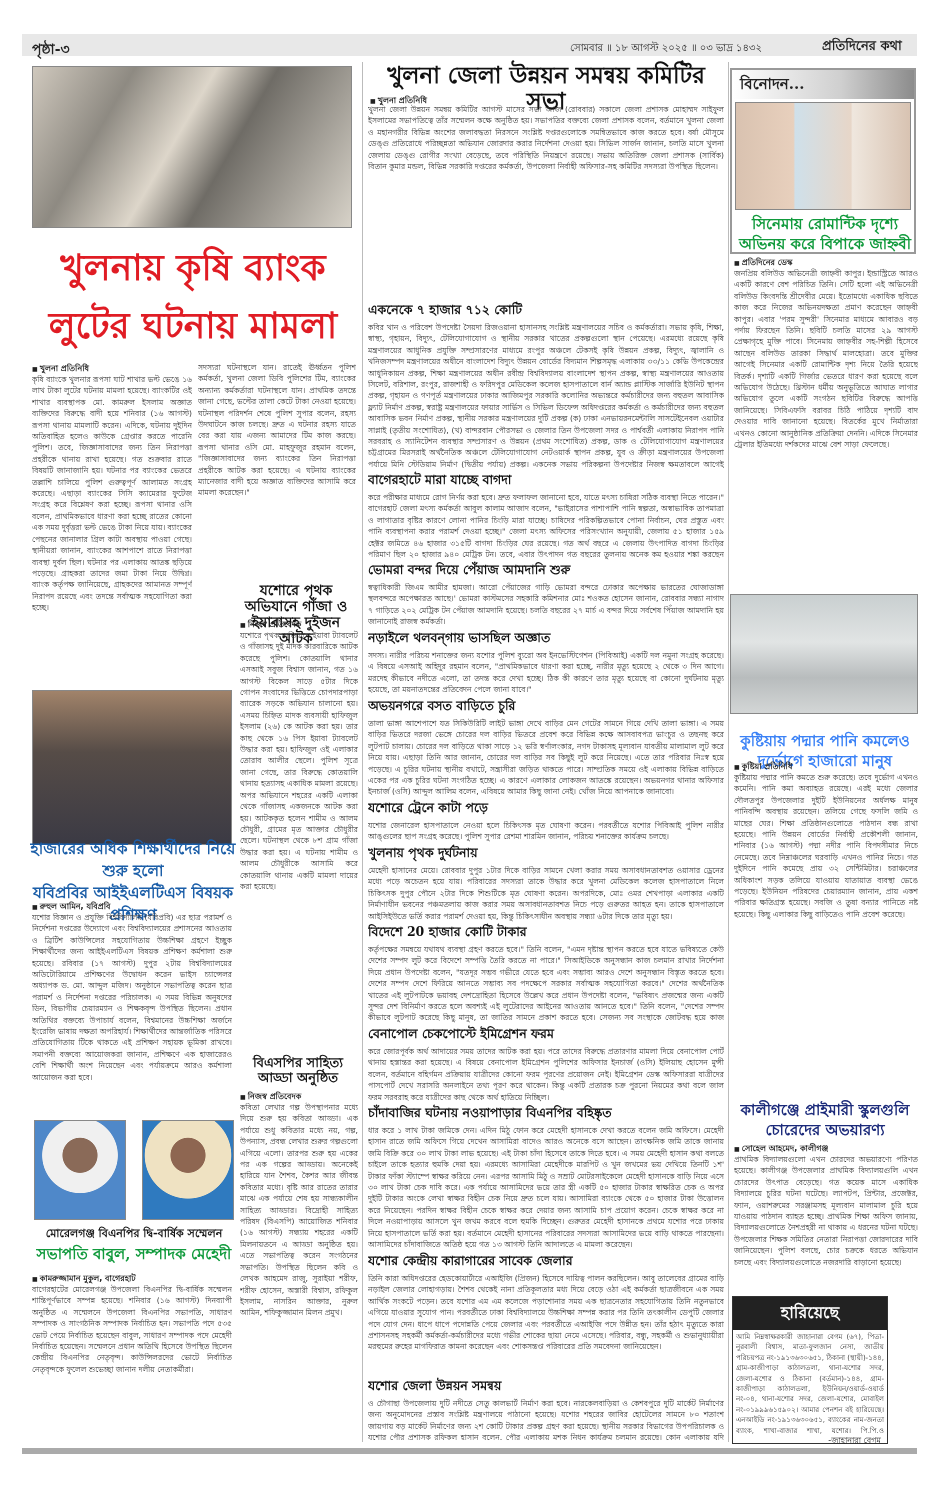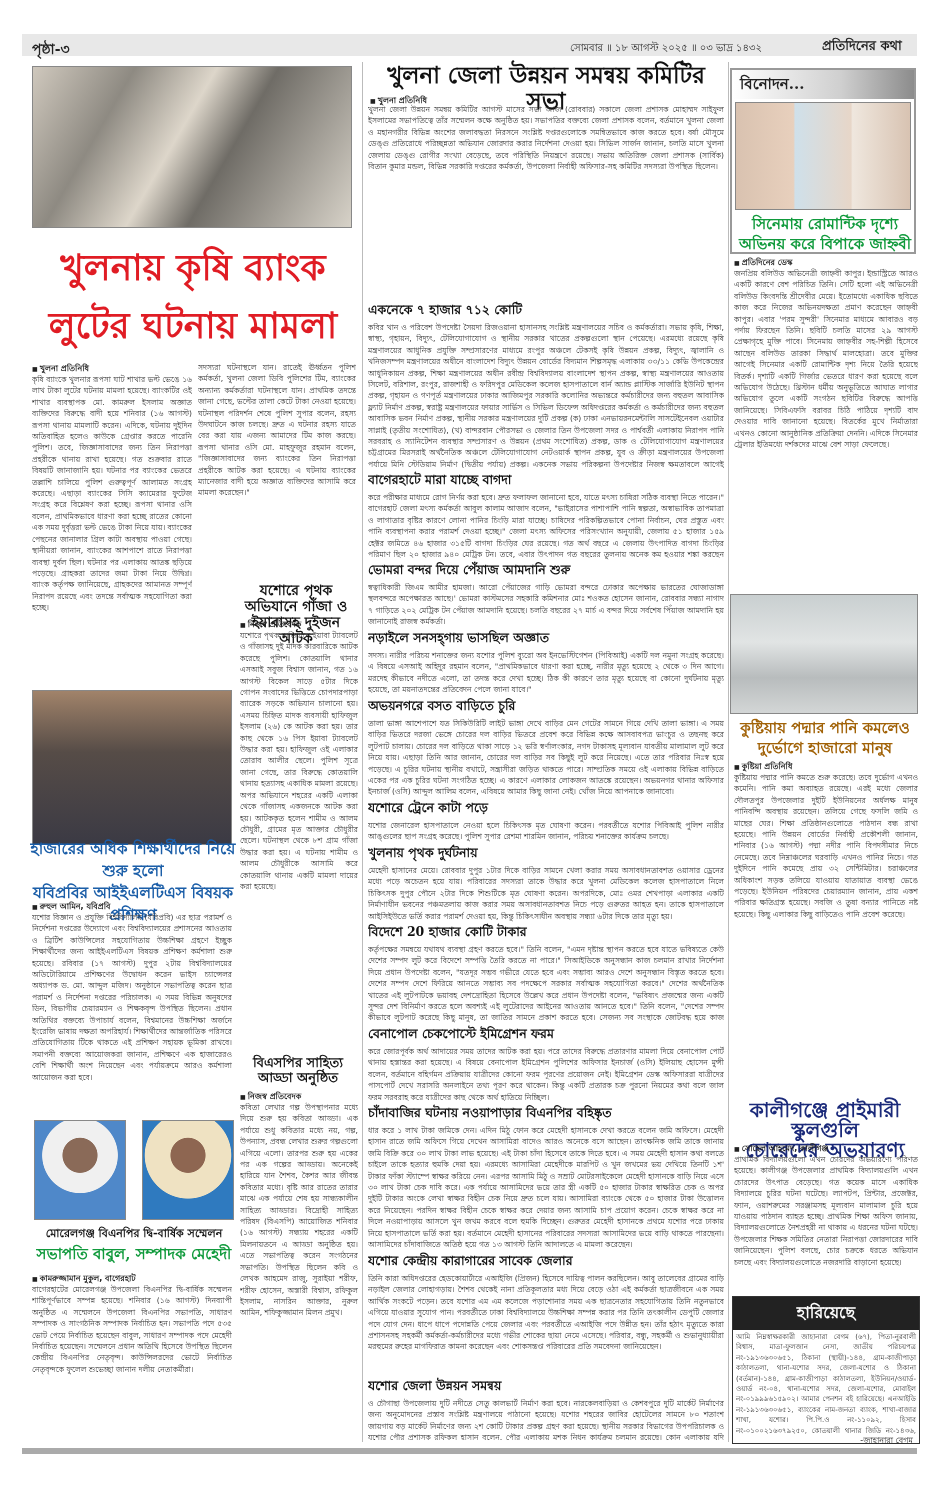--- a/index.html
+++ b/index.html
@@ -15,21 +15,21 @@
   .photo.class2 { background: linear-gradient(180deg,#a1836a 0%,#564c47 40%,#3b3a44 100%); }
   .photo.portrait1 { background: radial-gradient(circle at 50% 35%,#8a6a58 0 22%,#f0f0f0 23% 48%,#4f88c9 49%); }
   .photo.portrait2 { background: radial-gradient(circle at 50% 35%,#8e6651 0 22%,#efe2c2 23% 55%,#2f7abf 56%); }
   .photo.actress { background: linear-gradient(90deg,#d9c2b0 0%,#e8d0bd 33%,#cfe0ea 34%,#e7d6c8 66%,#efe7de 67%,#d8c3b2 100%); }
   .photo.flood { background: linear-gradient(180deg,#c9cfd0 0%,#e1e4e4 40%,#b8bcbd 70%,#d3d6d6 100%); }
 
   .headline { font-family: "DejaVu Serif", serif; font-weight: bold; text-align: center; line-height: 1.15; }
   .red { color: #e01c24; }
   .green { color: #109a3c; }
   .blue { color: #1b5ea8; }
-  .magenta { color: #a16207; }
+  .magenta { color: #3b82f6; margin-top: 13px; }
   .navy { color: #1b2a7a; }
   .black { color: #111; }
 
   .byline { font-size: 8px; font-weight: bold; }
   .byline::before { content: "■ "; font-size: 6px; }
   .body { font-size: 7.6px; line-height: 11.4px; text-align: justify; color: #333; overflow: hidden; }
   .sub { font-family: "DejaVu Serif", serif; font-weight: bold; font-size: 12.5px; color: #111; margin: 1px 0; }
   .vline { background: #bbb; width: 1px; }
 
   .binodon-box { border: 2px solid #999; }
@@ -91,21 +91,21 @@
   </div>
   <div>
     <div class="sub">বাগেরহাটে মারা যাচ্ছে বাগদা</div>
     <div class="body" style="height:68px;">করে পরীক্ষার মাধ্যমে রোগ নির্ণয় করা হবে। দ্রুত ফলাফল জানানো হবে, যাতে মৎস্য চাষিরা সঠিক ব্যবস্থা নিতে পারেন।" বাগেরহাট জেলা মৎস্য কর্মকর্তা আবুল কালাম আজাদ বলেন, "ভাইরাসের পাশাপাশি পানি স্বল্পতা, অস্বাভাবিক তাপমাত্রা ও লাগাতার বৃষ্টির কারণে লোনা পানির চিংড়ি মারা যাচ্ছে। চাষিদের পরিকল্পিতভাবে পোনা নির্বাচন, ঘের প্রস্তুত এবং পানি ব্যবস্থাপনা করার পরামর্শ দেওয়া হচ্ছে।" জেলা মৎস্য অফিসের পরিসংখ্যান অনুযায়ী, জেলায় ৫১ হাজার ১৫৯ হেক্টর জমিতে ৪৬ হাজার ৩১৫টি বাগদা চিংড়ির ঘের রয়েছে। গত অর্থ বছরে এ জেলায় উৎপাদিত বাগদা চিংড়ির পরিমাণ ছিল ২০ হাজার ৯৪০ মেট্রিক টন। তবে, এবার উৎপাদন গত বছরের তুলনায় অনেক কম হওয়ার শঙ্কা করছেন চাষিরা।</div>
   </div>
   <div>
     <div class="sub">ভোমরা বন্দর দিয়ে পেঁয়াজ আমদানি শুরু</div>
     <div class="body" style="height:46px;">স্বত্বাধিকারী জিএম আমীর হামজা। আরো পেঁয়াজের গাড়ি ভোমরা বন্দরে ঢোকার অপেক্ষায় ভারতের ঘোজাডাঙ্গা স্থলবন্দরে অপেক্ষারত আছে।' ভোমরা কাস্টমসের সহকারি কমিশনার মোঃ শওকত হোসেন জানান, রোববার সন্ধ্যা নাগাদ ৭ গাড়িতে ২০২ মেট্রিক টন পেঁয়াজ আমদানি হয়েছে। চলতি বছরের ২৭ মার্চ এ বন্দর দিয়ে সর্বশেষ পিঁয়াজ আমদানি হয় জানানোই রাজস্ব কর্মকর্তা।</div>
   </div>
   <div>
-    <div class="sub">নড়াইলে সনসহ্গায় ভাসছিল অজ্ঞাত</div>
+    <div class="sub">নড়াইলে থলবন্গায় ভাসছিল অজ্ঞাত</div>
     <div class="body" style="height:46px;">সদস্য। নারীর পরিচয় শনাক্তের জন্য যশোর পুলিশ ব্যুরো অব ইনভেস্টিগেশন (পিবিআই) একটি দল নমুনা সংগ্রহ করেছে। এ বিষয়ে এসআই অহিদুর রহমান বলেন, "প্রাথমিকভাবে ধারণা করা হচ্ছে, নারীর মৃত্যু হয়েছে ২ থেকে ৩ দিন আগে। মরদেহ কীভাবে নদীতে এলো, তা তদন্ত করে দেখা হচ্ছে। ঠিক কী কারণে তার মৃত্যু হয়েছে বা কোনো দুর্ঘটনায় মৃত্যু হয়েছে, তা ময়নাতদন্তের প্রতিবেদন পেলে জানা যাবে।"</div>
   </div>
   <div>
     <div class="sub">অভয়নগরে বসত বাড়িতে চুরি</div>
     <div class="body" style="height:80px;">তালা ভাঙ্গা আশেপাশে যত সিকিউরিটি লাইট ভাঙ্গা দেখে বাড়ির মেন গেটের সামনে গিয়ে দেখি তালা ভাঙ্গা। এ সময় বাড়ির ভিতরে দরজা ভেঙ্গে চোরের দল বাড়ির ভিতরে প্রবেশ করে বিভিন্ন কক্ষে আসবাবপত্র ভাংচুর ও তছনছ করে লুটপাট চালায়। চোরের দল বাড়িতে থাকা সাড়ে ১২ ভরি স্বর্ণালংকার, নগদ টাকাসহ মূল্যবান যাবতীয় মালামাল লুট করে নিয়ে যায়। এছাড়া তিনি আর জানান, চোরের দল বাড়ির সব কিছুই লুট করে নিয়েছে। এতে তার পরিবার নিঃস্ব হয়ে পড়েছে। এ চুরির ঘটনায় স্থানীয় বখাটে, সন্ত্রাসীরা জড়িত থাকতে পারে। সাম্প্রতিক সময়ে ওই এলাকায় বিভিন্ন বাড়িতে একের পর এক চুরির ঘটনা সংগঠিত হচ্ছে। এ কারণে এলাকার লোকজন আতঙ্কে রয়েছেন। অভয়নগর থানার অফিসার ইনচার্জ (ওসি) আব্দুল আলিম বলেন, এবিষয়ে আমার কিছু জানা নেই। খোঁজ নিয়ে আপনাকে জানাবো।</div>
   </div>
   <div>
     <div class="sub">যশোরে ট্রেনে কাটা পড়ে</div>
     <div class="body" style="height:23px;">যশোর জেনারেল হাসপাতালে নেওয়া হলে চিকিৎসক মৃত ঘোষণা করেন। পরবর্তীতে যশোর পিবিআই পুলিশ নারীর আঙ্গুলের ছাপ সংগ্রহ করেছে। পুলিশ সুপার রেশমা শারমিন জানান, পরিচয় শনাক্তের কার্যক্রম চলছে।</div>
   </div>
@@ -150,26 +150,26 @@
 <div class="abs body" style="left:734px;top:268px;width:184px;height:318px;">জনপ্রিয় বলিউড অভিনেত্রী জাহ্নবী কাপুর। ইন্ডাস্ট্রিতে আরও একটি কারণে বেশ পরিচিত তিনি। সেটি হলো এই অভিনেত্রী বলিউড কিংবদন্তি শ্রীদেবীর মেয়ে। ইতোমধ্যে একাধিক ছবিতে কাজ করে নিজের অভিনয়দক্ষতা প্রমাণ করেছেন জাহ্নবী কাপুর। এবার 'পরম সুন্দরী' সিনেমার মাধ্যমে আবারও বড় পর্দায় ফিরছেন তিনি। ছবিটি চলতি মাসের ২৯ আগস্ট প্রেক্ষাগৃহে মুক্তি পাবে। সিনেমায় জাহ্নবীর সহ-শিল্পী হিসেবে আছেন বলিউড তারকা সিদ্ধার্থ মালহোত্রা। তবে মুক্তির আগেই সিনেমার একটি রোমান্টিক দৃশ্য নিয়ে তৈরি হয়েছে বিতর্ক। দৃশ্যটি একটি গির্জার ভেতরে ধারণ করা হয়েছে বলে অভিযোগ উঠেছে। খ্রিস্টান ধর্মীয় অনুভূতিতে আঘাত লাগার অভিযোগ তুলে একটি সংগঠন ছবিটির বিরুদ্ধে আপত্তি জানিয়েছে। সিবিএফসি বরাবর চিঠি পাঠিয়ে দৃশ্যটি বাদ দেওয়ার দাবি জানানো হয়েছে। বিতর্কের মুখে নির্মাতারা এখনও কোনো আনুষ্ঠানিক প্রতিক্রিয়া দেননি। এদিকে সিনেমার ট্রেলার ইতিমধ্যে দর্শকদের মাঝে বেশ সাড়া ফেলেছে।</div>
 
 <div class="abs photo flood" style="left:730px;top:594px;width:188px;height:120px;"></div>
 <div class="abs headline magenta" style="left:730px;top:718px;width:190px;font-size:15px;line-height:20px;">
   <div>কুষ্টিয়ায় পদ্মার পানি কমলেও</div>
   <div>দুর্ভোগে হাজারো মানুষ</div>
 </div>
 <div class="abs byline" style="left:734px;top:760px;">কুষ্টিয়া প্রতিনিধি</div>
 <div class="abs body" style="left:734px;top:772px;width:184px;height:326px;">কুষ্টিয়ায় পদ্মার পানি কমতে শুরু করেছে। তবে দুর্ভোগ এখনও কমেনি। পানি কমা অব্যাহত রয়েছে। এরই মধ্যে জেলার দৌলতপুর উপজেলার দুইটি ইউনিয়নের অর্ধলক্ষ মানুষ পানিবন্দি অবস্থায় রয়েছেন। তলিয়ে গেছে ফসলি জমি ও মাছের ঘের। শিক্ষা প্রতিষ্ঠানগুলোতে পাঠদান বন্ধ রাখা হয়েছে। পানি উন্নয়ন বোর্ডের নির্বাহী প্রকৌশলী জানান, শনিবার (১৬ আগস্ট) পদ্মা নদীর পানি বিপদসীমার নিচে নেমেছে। তবে নিম্নাঞ্চলের ঘরবাড়ি এখনও পানির নিচে। গত দুইদিনে পানি কমেছে প্রায় ৩২ সেন্টিমিটার। চরাঞ্চলের অধিকাংশ সড়ক তলিয়ে যাওয়ায় যাতায়াত ব্যবস্থা ভেঙে পড়েছে। ইউনিয়ন পরিষদের চেয়ারম্যান জানান, প্রায় একশ পরিবার ক্ষতিগ্রস্ত হয়েছে। সবজি ও তুষা বন্যার পানিতে নষ্ট হয়েছে। কিছু এলাকার কিছু বাড়িতেও পানি প্রবেশ করেছে।</div>
 
-<div class="abs headline navy" style="left:730px;top:1100px;width:190px;font-size:20px;line-height:20px;">
+<div class="abs headline navy" style="left:730px;top:1100px;width:190px;font-size:15px;line-height:20px;">
   <div>কালীগঞ্জে প্রাইমারী স্কুলগুলি</div>
   <div>চোরেদের অভয়ারণ্য</div>
 </div>
 <div class="abs byline" style="left:734px;top:1142px;">সোহেল আহমেদ, কালীগঞ্জ</div>
 <div class="abs body" style="left:734px;top:1154px;width:184px;height:136px;">প্রাথমিক বিদ্যালয়গুলো এখন চোরদের অভয়ারণ্যে পরিণত হয়েছে। কালীগঞ্জ উপজেলার প্রাথমিক বিদ্যালয়গুলি এখন চোরদের উৎপাত বেড়েছে। গত কয়েক মাসে একাধিক বিদ্যালয়ে চুরির ঘটনা ঘটেছে। ল্যাপটপ, প্রিন্টার, প্রজেক্টর, ফ্যান, ওয়াশরুমের সরঞ্জামসহ মূল্যবান মালামাল চুরি হয়ে যাওয়ায় পাঠদান ব্যাহত হচ্ছে। প্রাথমিক শিক্ষা অফিস জানায়, বিদ্যালয়গুলোতে নৈশপ্রহরী না থাকায় এ ধরনের ঘটনা ঘটছে। উপজেলার শিক্ষক সমিতির নেতারা নিরাপত্তা জোরদারের দাবি জানিয়েছেন। পুলিশ বলছে, চোর চক্রকে ধরতে অভিযান চলছে এবং বিদ্যালয়গুলোতে নজরদারি বাড়ানো হয়েছে।</div>
 
-<div class="abs lost-box" style="left:732px;top:1296px;width:188px;height:148px;">
+<div class="abs lost-box" style="left:732px;top:1296px;width:156px;height:148px;">
   <div class="lost-head">হারিয়েছে</div>
   <div class="body" style="padding:2px 3px;height:104px;font-size:7px;line-height:10.4px;">আমি নিম্নস্বাক্ষরকারী জাহানারা বেগম (৬৭), পিতা-নুরবালী বিশ্বাস, মাতা-ফুলজান নেসা, জাতীয় পরিচয়পত্র নং-১৯১৩৬৩০৬৫১, ঠিকানা (স্থায়ী)-১৪৪, গ্রাম-কাজীপাড়া কাঠালতলা, থানা-যশোর সদর, জেলা-যশোর ও ঠিকানা (বর্তমান)-১৪৪, গ্রাম-কাজীপাড়া কাঠালতলা, ইউনিয়ন/ওয়ার্ড-ওয়ার্ড নং-০৪, থানা-যশোর সদর, জেলা-যশোর, মোবাইল নং-০১৯৯৯৬১৫৯০২। আমার পেনশন বই হারিয়েছে। এনআইডি নং-১৯১৩৬৩০৬৫১, ব্যাংকের নাম-জনতা ব্যাংক, শাখা-বাজার শাখা, যশোর। পি.পি.ও নং-১১০৯২, হিসাব নং-০১০০২১৬৩৭৯২৫০, কোতয়ালী থানার জিডি নং-১৪৩৬, তারিখ-১৭/০৮/২৫ইং।</div>
   <div style="text-align:right;font-size:8px;padding-right:6px;">-জাহানারা বেগম</div>
 </div>
 
 <div class="abs footer-bar"></div>
 
 </body></html>

